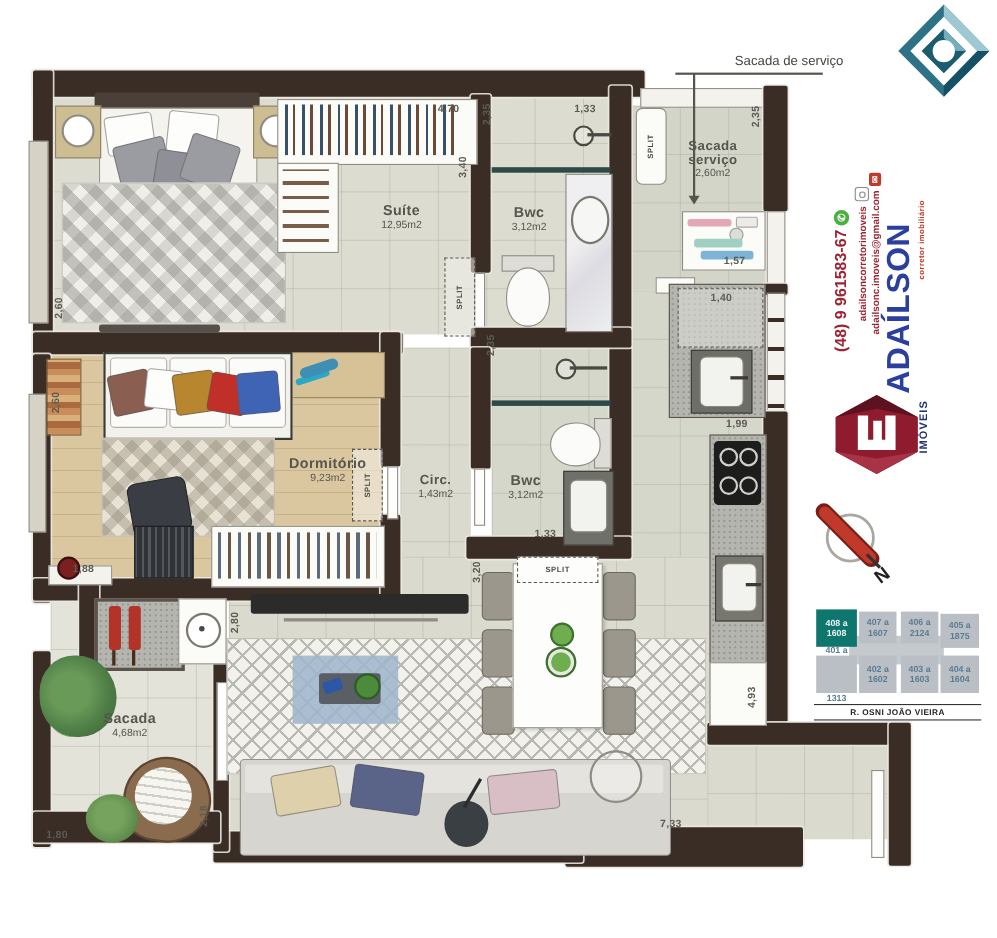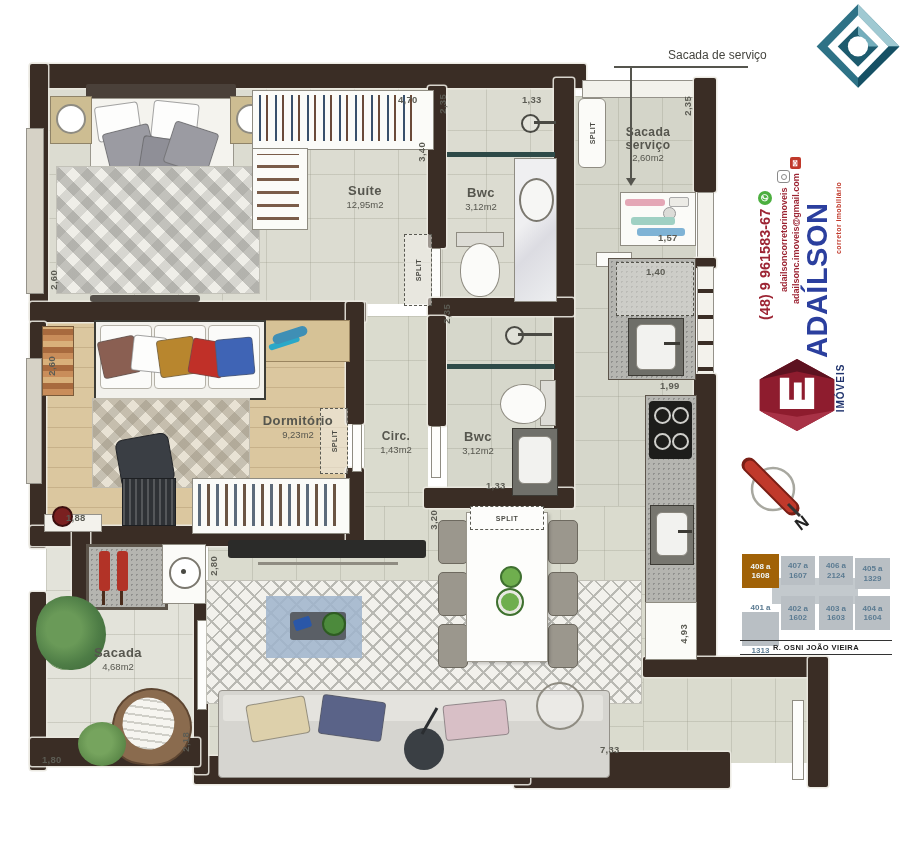--- a/index.html
+++ b/index.html
@@ -32,21 +32,21 @@
   .pillow{position:absolute;border:1px solid rgba(90,90,90,.55);border-radius:4px;}
   .chair{position:absolute;background:#9b978d;border:1.5px solid #6e6a60;border-radius:5px;}
   .lamp-ring{position:absolute;border:2.5px solid #8f8c82;border-radius:50%;background:rgba(255,255,255,.25);}
   .wm{color:#90908a;}
   
   #brandblock{position:absolute;left:753px;top:470px;width:292px;height:94px;
               transform-origin:0 0;transform:rotate(-90deg);}
   .contact-row{position:absolute;display:flex;align-items:center;gap:4px;white-space:nowrap;}
   .unit-cell{position:absolute;background:#b9bfc4;color:#5b7b92;font-size:8px;font-weight:bold;
              text-align:center;line-height:1.15;display:flex;flex-direction:column;justify-content:center;}
-  .unit-cell.hl{background:#a16207;color:#eef6fa;}
+  .unit-cell.hl{background:#0f766e;color:#eef6fa;}
 </style>
 </head>
 <body>
 
 <div id="stage">
 
   <div class="floor" style="left:46px;top:86px;width:510px;height:218px;background-color:#dcdcd1;"></div>
   <div class="floor" style="left:574px;top:96px;width:122px;height:168px;background-color:#d4d5c9;"></div>
   <div class="floor" style="left:574px;top:264px;width:122px;height:393px;background-color:#d6d7cb;"></div>
   <div class="wood" style="left:46px;top:322px;width:302px;height:206px;"></div>
@@ -342,23 +342,23 @@
     <div class="unit-cell" style="left:39px;top:4px;width:34px;height:29px;">
         <span>407 a</span>
         <span>1607</span>
       </div>
     <div class="unit-cell" style="left:77px;top:4px;width:34px;height:29px;">
         <span>406 a</span>
         <span>2124</span>
       </div>
     <div class="unit-cell" style="left:113px;top:6px;width:35px;height:31px;">
         <span>405 a</span>
-        <span>1329</span>
-      </div>
-    <div class="unit-cell" style="left:0px;top:60px;width:37px;height:34px;gap:34px;">
+        <span>1875</span>
+      </div>
+    <div class="unit-cell" style="left:0px;top:44px;width:37px;height:34px;gap:34px;">
         <span>401 a</span>
         <span>1313</span>
       </div>
     <div class="unit-cell" style="left:39px;top:44px;width:34px;height:34px;">
         <span>402 a</span>
         <span>1602</span>
       </div>
     <div class="unit-cell" style="left:77px;top:44px;width:34px;height:34px;">
         <span>403 a</span>
         <span>1603</span>

